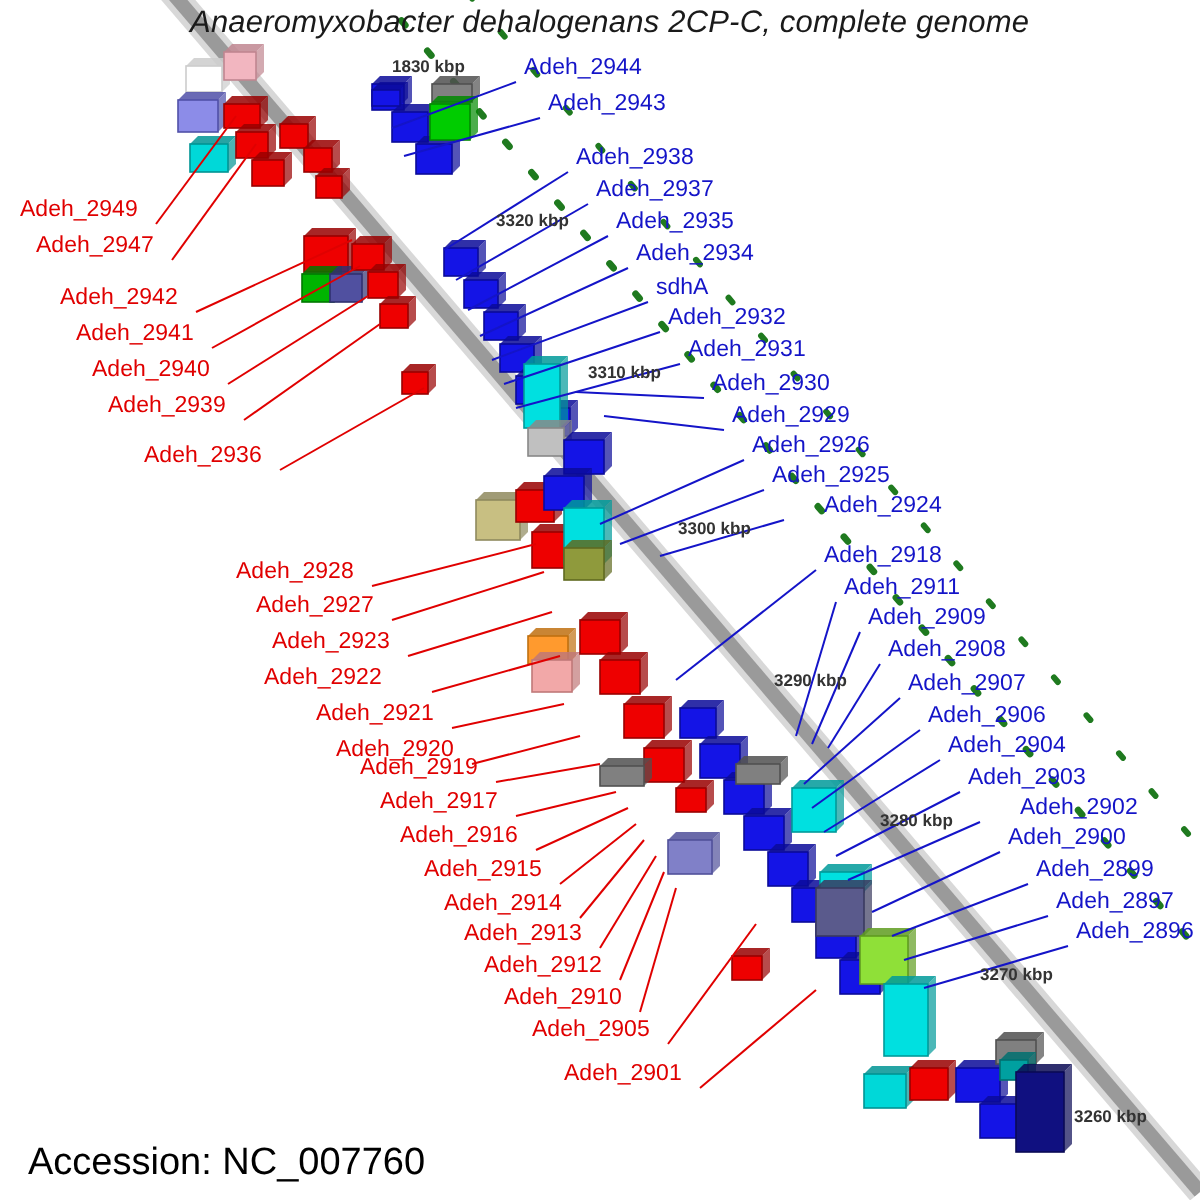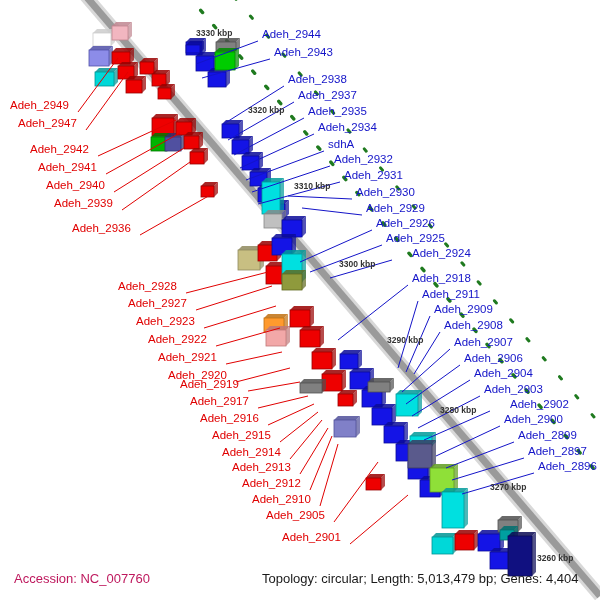--- a/index.html
+++ b/index.html
@@ -18,21 +18,21 @@
     position:absolute;
     left:95px;top:3px;
     font-size:15.5px;
     font-style:italic;
     color:#1a1a1a;
     white-space:nowrap;
     letter-spacing:.1px;
   }
   .footer-left{
     position:absolute;left:14px;top:571px;
-    font-size:13px;color:#be185d;white-space:nowrap;
+    font-size:19px;color:#000000;white-space:nowrap;
   }
   .footer-right{
     position:absolute;left:262px;top:571px;
     font-size:13px;color:#1a1a1a;white-space:nowrap;
   }
   .tick-label{
     position:absolute;
     font-size:8.5px;
     font-weight:bold;
     color:#333333;
@@ -454,43 +454,44 @@
         <line x1="470" y1="380" x2="412" y2="416" stroke="#1414c8" stroke-width="1"></line>
         <line x1="480" y1="396" x2="418" y2="428" stroke="#1414c8" stroke-width="1"></line>
         <line x1="490" y1="411" x2="424" y2="440" stroke="#1414c8" stroke-width="1"></line>
         <line x1="500" y1="426" x2="436" y2="456" stroke="#1414c8" stroke-width="1"></line>
         <line x1="514" y1="442" x2="446" y2="468" stroke="#1414c8" stroke-width="1"></line>
         <line x1="524" y1="458" x2="452" y2="480" stroke="#1414c8" stroke-width="1"></line>
         <line x1="534" y1="473" x2="462" y2="494" stroke="#1414c8" stroke-width="1"></line>
       </g>
   </svg>
 
+  <div class="title">Anaeromyxobacter dehalogenans 2CP-C, complete genome</div>
 
   <div id="tick-labels">
-      <div class="tick-label" style="left: 196px; top: 28px;">3330 kbp</div>
+      <div class="tick-label" style="left: 196px; top: 28px;">1830 kbp</div>
       <div class="tick-label" style="left: 248px; top: 105px;">3320 kbp</div>
       <div class="tick-label" style="left: 294px; top: 181px;">3310 kbp</div>
       <div class="tick-label" style="left: 339px; top: 259px;">3300 kbp</div>
       <div class="tick-label" style="left: 387px; top: 335px;">3290 kbp</div>
       <div class="tick-label" style="left: 440px; top: 405px;">3280 kbp</div>
       <div class="tick-label" style="left: 490px; top: 482px;">3270 kbp</div>
       <div class="tick-label" style="left: 537px; top: 553px;">3260 kbp</div>
     </div>
   <div id="gene-labels">
       <div class="gene-label rev" style="left: 10px; top: 99px;">Adeh_2949</div>
       <div class="gene-label rev" style="left: 18px; top: 117px; text-align: center;">Adeh_2947</div>
       <div class="gene-label rev" style="left: 30px; top: 143px;">Adeh_2942</div>
       <div class="gene-label rev" style="left: 38px; top: 161px;">Adeh_2941</div>
       <div class="gene-label rev" style="left: 46px; top: 179px;">Adeh_2940</div>
       <div class="gene-label rev" style="left: 54px; top: 197px;">Adeh_2939</div>
       <div class="gene-label rev" style="left: 72px; top: 222px;">Adeh_2936</div>
       <div class="gene-label rev" style="left: 118px; top: 280px;">Adeh_2928</div>
       <div class="gene-label rev" style="left: 128px; top: 297px;">Adeh_2927</div>
       <div class="gene-label rev" style="left: 136px; top: 315px;">Adeh_2923</div>
-      <div class="gene-label rev" style="left: 148px; top: 333px;">Adeh_2922</div>
+      <div class="gene-label rev" style="left: 132px; top: 333px;">Adeh_2922</div>
       <div class="gene-label rev" style="left: 158px; top: 351px;">Adeh_2921</div>
       <div class="gene-label rev" style="left: 168px; top: 369px;">Adeh_2920</div>
       <div class="gene-label rev" style="left: 180px; top: 378px;">Adeh_2919</div>
       <div class="gene-label rev" style="left: 190px; top: 395px;">Adeh_2917</div>
       <div class="gene-label rev" style="left: 200px; top: 412px;">Adeh_2916</div>
       <div class="gene-label rev" style="left: 212px; top: 429px;">Adeh_2915</div>
       <div class="gene-label rev" style="left: 222px; top: 446px;">Adeh_2914</div>
       <div class="gene-label rev" style="left: 232px; top: 461px;">Adeh_2913</div>
       <div class="gene-label rev" style="left: 242px; top: 477px;">Adeh_2912</div>
       <div class="gene-label rev" style="left: 252px; top: 493px;">Adeh_2910</div>
@@ -519,14 +520,13 @@
       <div class="gene-label fwd" style="left: 474px; top: 367px;">Adeh_2904</div>
       <div class="gene-label fwd" style="left: 484px; top: 383px;">Adeh_2903</div>
       <div class="gene-label fwd" style="left: 510px; top: 398px;">Adeh_2902</div>
       <div class="gene-label fwd" style="left: 504px; top: 413px;">Adeh_2900</div>
       <div class="gene-label fwd" style="left: 518px; top: 429px;">Adeh_2899</div>
       <div class="gene-label fwd" style="left: 528px; top: 445px;">Adeh_2897</div>
       <div class="gene-label fwd" style="left: 538px; top: 460px;">Adeh_2896</div>
     </div>
 
   <div class="footer-left">Accession: NC_007760</div>
-  <div class="footer-right">Topology: circular; Length: 5,013,479 bp; Genes: 4,404</div>
 </div>
 
 </body></html>

